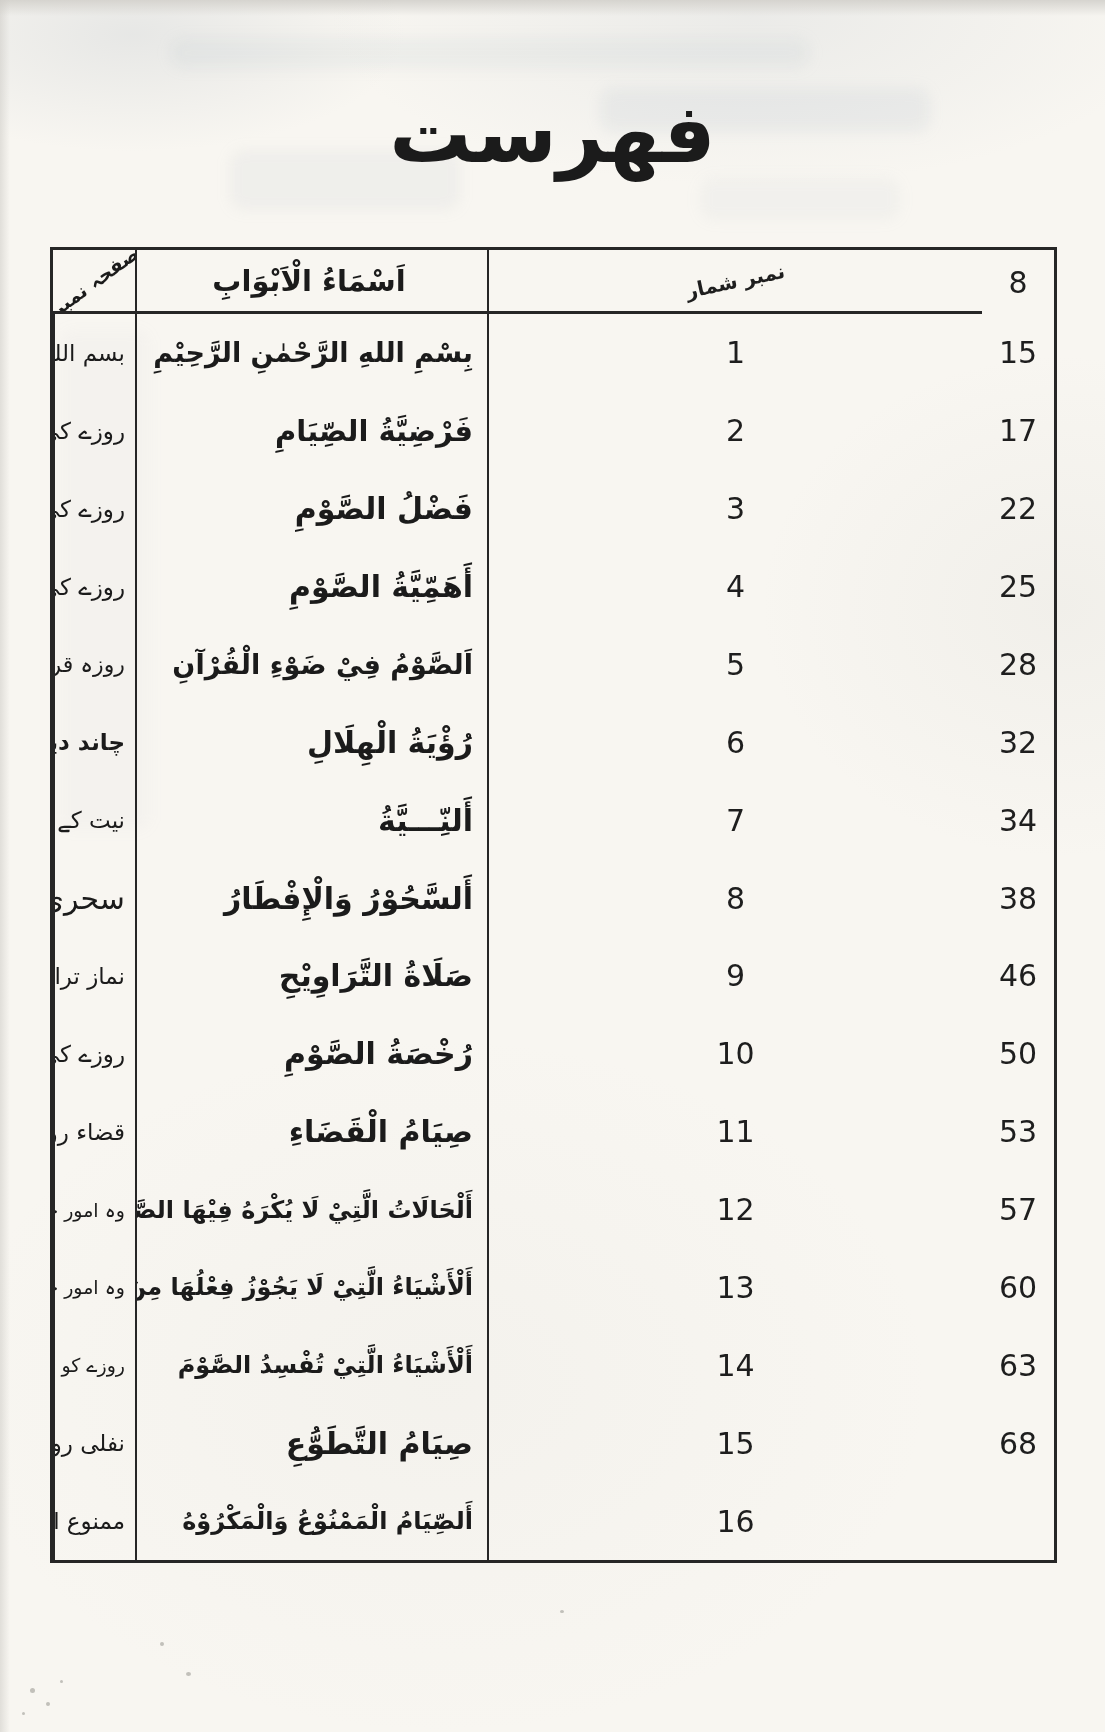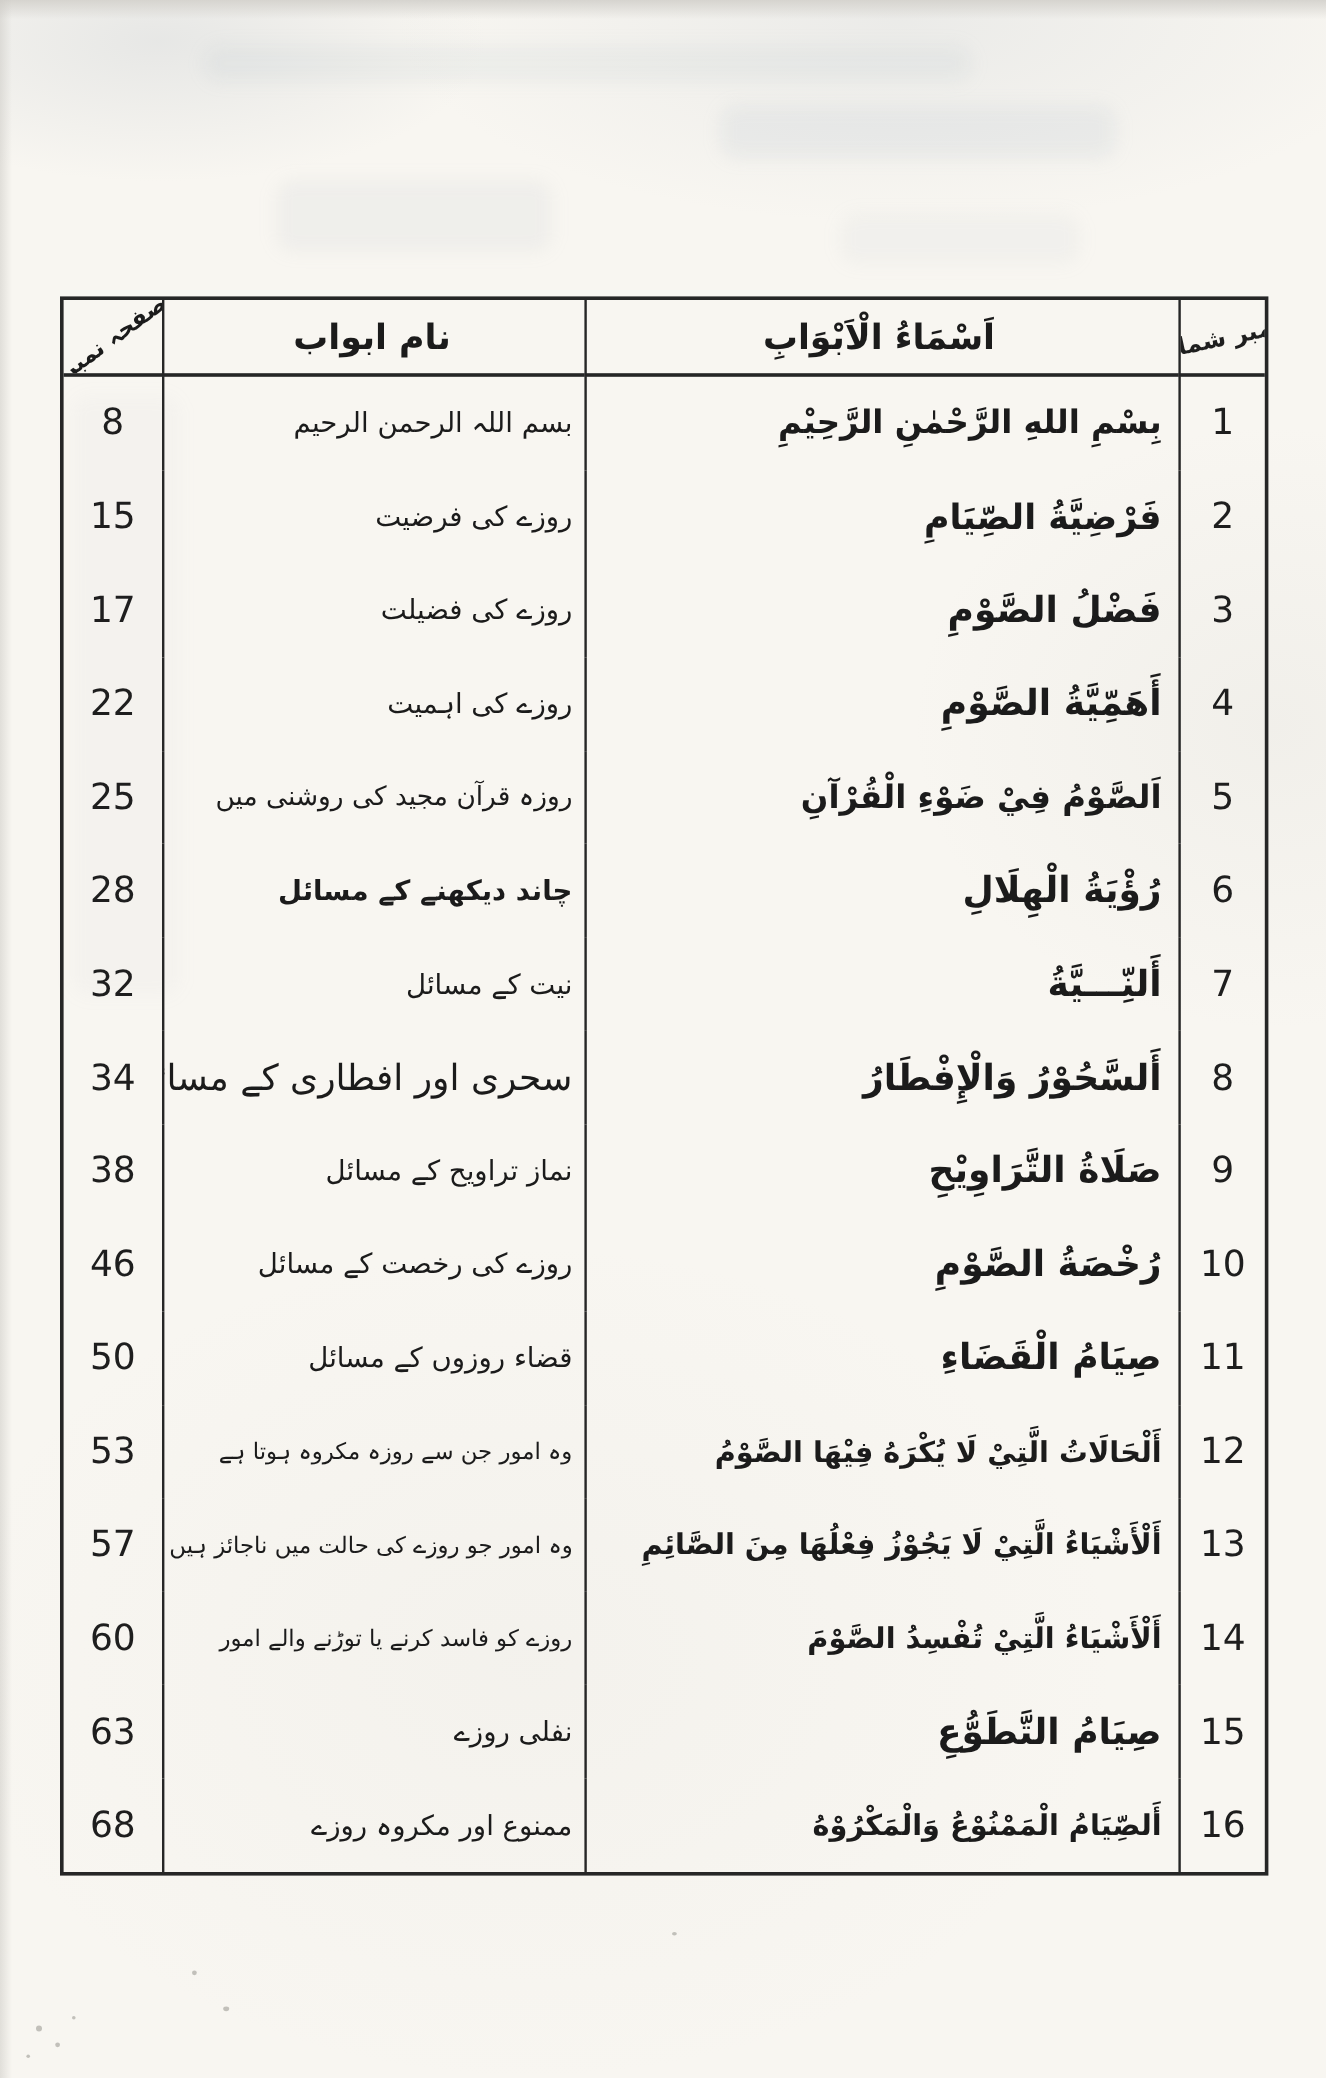--- a/index.html
+++ b/index.html
@@ -75,26 +75,26 @@
   <div class="ghost g4"></div>
   <div class="ghost g5"></div>
   <div class="speck" style="left:30px;top:1688px;width:5px;height:5px;"></div>
   <div class="speck" style="left:46px;top:1702px;width:4px;height:4px;"></div>
   <div class="speck" style="left:22px;top:1712px;width:3px;height:3px;"></div>
   <div class="speck" style="left:60px;top:1680px;width:3px;height:3px;"></div>
   <div class="speck" style="left:186px;top:1672px;width:5px;height:4px;"></div>
   <div class="speck" style="left:160px;top:1642px;width:4px;height:4px;"></div>
   <div class="speck" style="left:560px;top:1610px;width:4px;height:3px;"></div>
 
+  <div class="title">فهرست</div>
 
   <div class="toc" id="toc-grid">
     <div class="cell hd hd-page">
       <span>صفحہ نمبر</span>
     </div>
-    <div class="cell hd hd-urdu c-urdu-h c-urdu" style="justify-content:center;white-space:nowrap;">نام ابواب</div>
     <div class="cell hd hd-arabic c-arabic-h c-arabic" style="justify-content:center;white-space:nowrap;font-weight:bold;">اَسْمَاءُ الْاَبْوَابِ</div>
     <div class="cell hd hd-serial c-serial">
       <span>نمبر شمار</span>
     </div>
   <div style="display: contents;"><div class="cell c-page">8</div><div class="cell c-urdu" style="font-size: 23px;">بسم اللہ الرحمن الرحیم</div><div class="cell c-arabic" style="font-size: 27px;">بِسْمِ اللهِ الرَّحْمٰنِ الرَّحِيْمِ</div><div class="cell c-serial">1</div></div>
       <div style="display: contents;"><div class="cell c-page">15</div><div class="cell c-urdu" style="font-size: 23px;">روزے کی فرضیت</div><div class="cell c-arabic" style="font-size: 29px;">فَرْضِيَّةُ الصِّيَامِ</div><div class="cell c-serial">2</div></div>
       <div style="display: contents;"><div class="cell c-page">17</div><div class="cell c-urdu" style="font-size: 23px;">روزے کی فضیلت</div><div class="cell c-arabic" style="font-size: 30px; text-align: center;">فَضْلُ الصَّوْمِ</div><div class="cell c-serial">3</div></div>
       <div style="display: contents;"><div class="cell c-page">22</div><div class="cell c-urdu" style="font-size: 23px;">روزے کی اہمیت</div><div class="cell c-arabic" style="font-size: 30px;">أَهَمِّيَّةُ الصَّوْمِ</div><div class="cell c-serial">4</div></div>
       <div style="display: contents;"><div class="cell c-page">25</div><div class="cell c-urdu" style="font-size: 22px;">روزہ قرآن مجید کی روشنی میں</div><div class="cell c-arabic" style="font-size: 27px;">اَلصَّوْمُ فِيْ ضَوْءِ الْقُرْآنِ</div><div class="cell c-serial">5</div></div>
       <div style="display: contents;"><div class="cell c-page">28</div><div class="cell c-urdu" style="font-size: 23px; font-weight: bold;">چاند دیکھنے کے مسائل</div><div class="cell c-arabic" style="font-size: 30px;">رُؤْيَةُ الْهِلَالِ</div><div class="cell c-serial">6</div></div>

